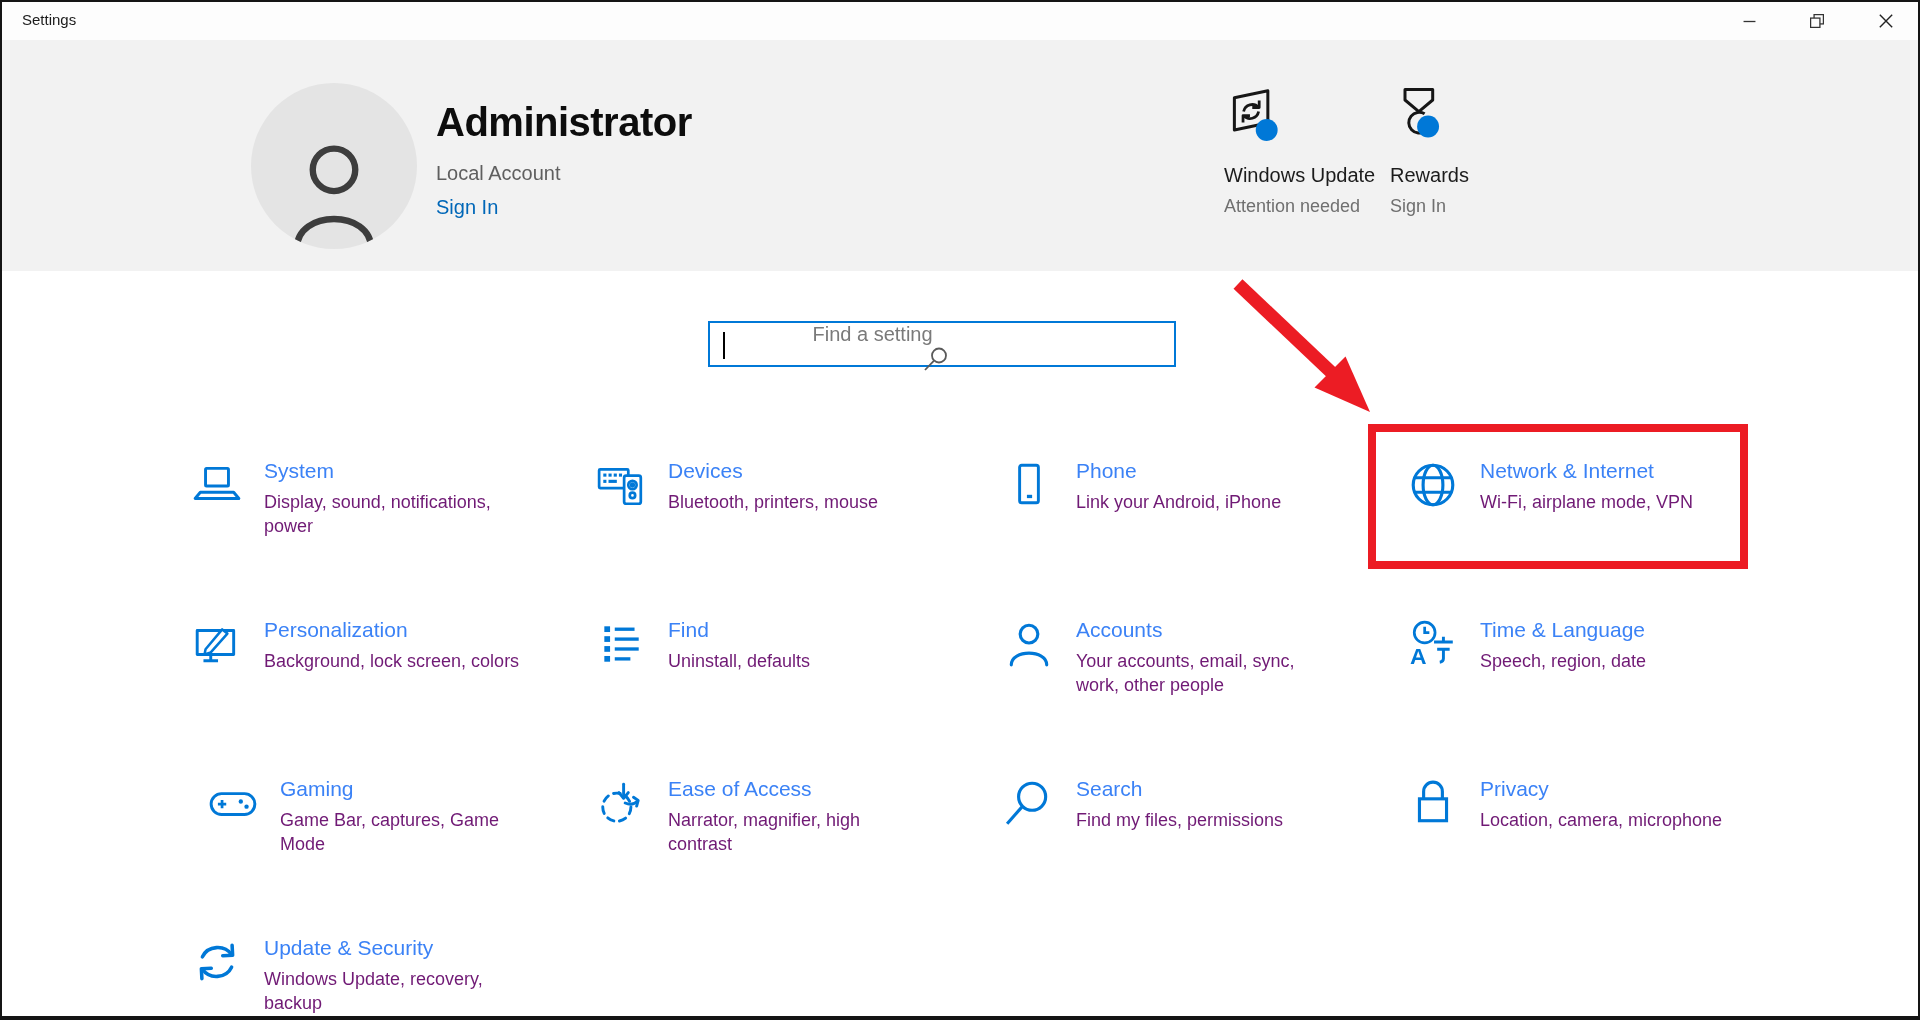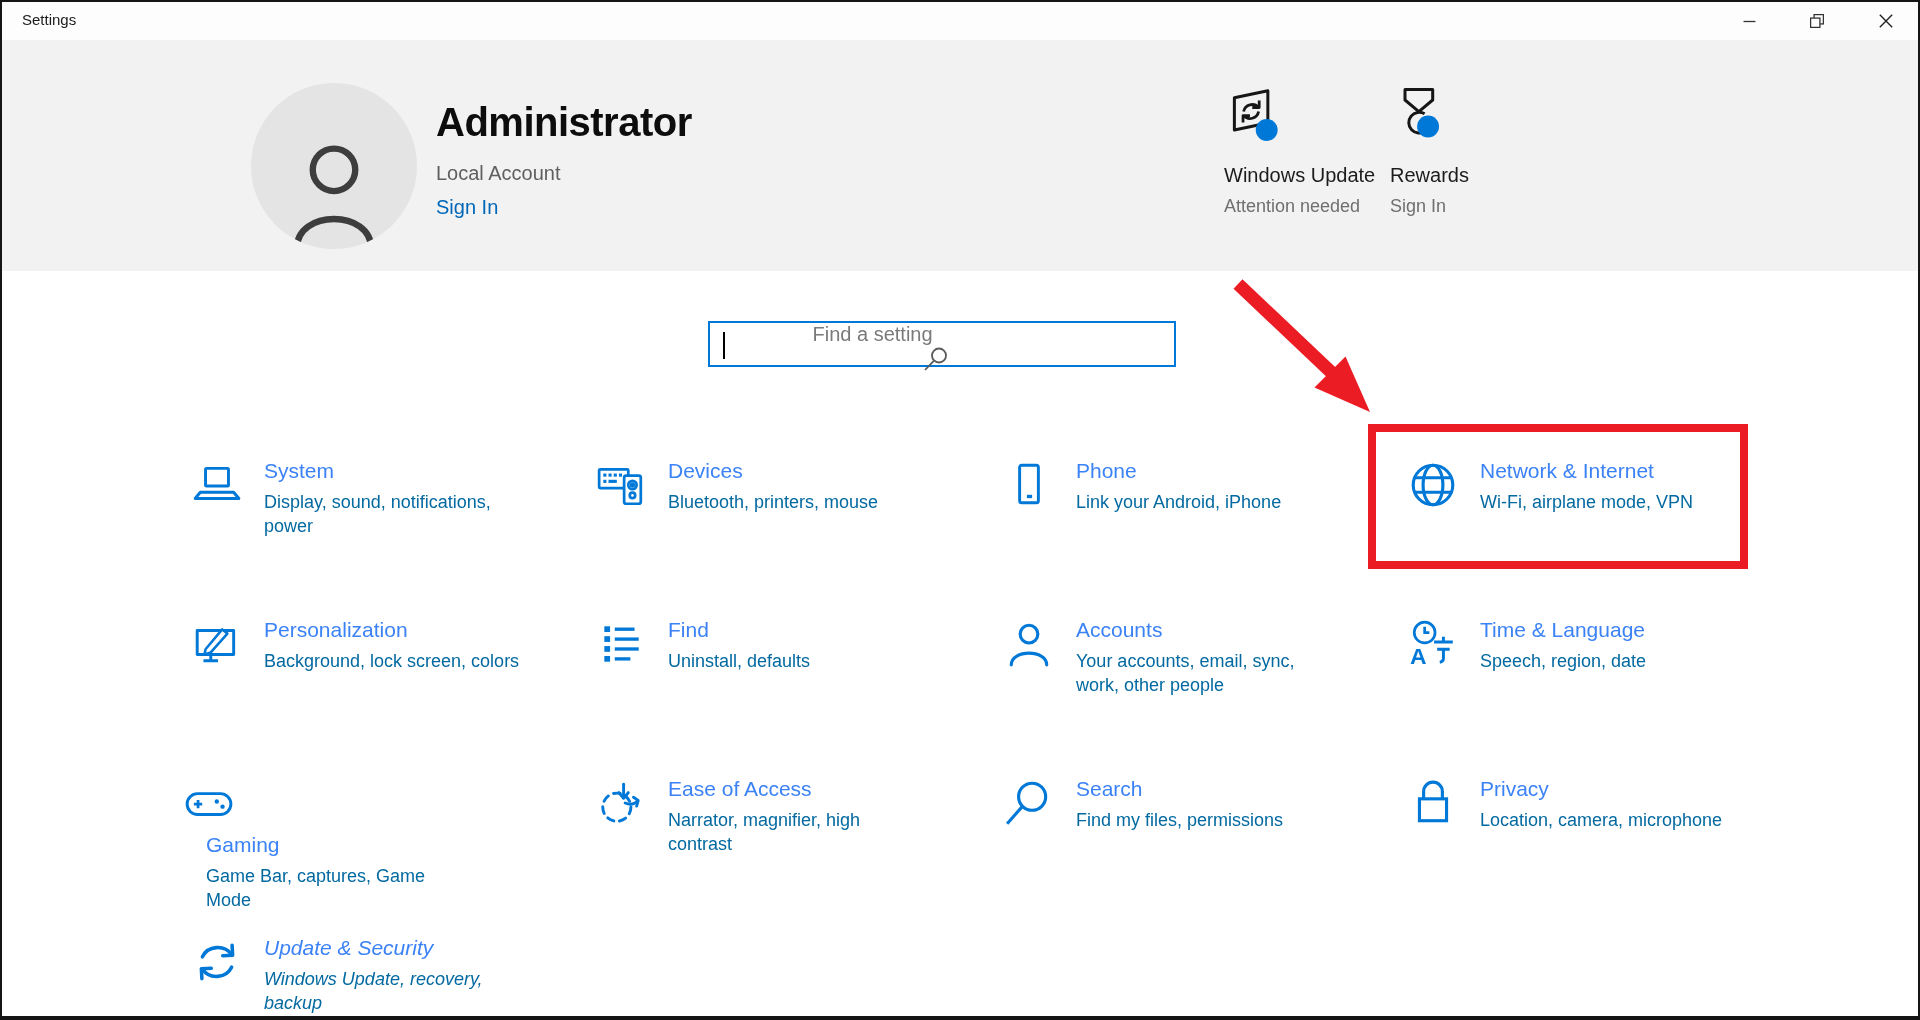--- a/index.html
+++ b/index.html
@@ -43,21 +43,21 @@
   .search-input::placeholder { color:#7a7a7a; opacity:1; }
   .search-caret { position:absolute; left:13px; top:9px; width:2px; height:27px; background:#000; }
   .search-glyph { width:26px; height:26px; margin-right:12px; color:#5a5a5a; flex:none; cursor:pointer; }
 
   
   .tile { position:absolute; width:382px; display:flex; align-items:flex-start; cursor:pointer; }
   .tile-icon { width:50px; height:54px; flex:none; color:var(--accent); margin-top:2px; }
   .tile-icon svg { width:50px; height:50px; }
   .tile-text { margin-left:22px; }
   .tile-title { font-size:21px; color:#3b82f6; line-height:1.2; }
-  .tile-desc { margin-top:8px; font-size:18px; color:#0369a1; line-height:1.33; }
+  .tile-desc { margin-top:8px; font-size:18px; color:#701a75; line-height:1.33; }
 
   
   .hl-box { position:absolute; left:1368px; top:424px; width:380px; height:145px;
             border:8px solid var(--annotation); z-index:40; pointer-events:none; background:transparent; }
   .arrow-svg { position:absolute; left:1180px; top:255px; width:220px; height:175px; z-index:41; pointer-events:none; }
 
   svg { display:block; }
 </style>
 </head>
 <body>
@@ -270,21 +270,21 @@
           <path d="M25 22 h18 M34 17 v5 M28 29 h12 M34 29 v9 q0 3 -3.5 3.5" stroke-width="2.8"></path>
         </svg>
       </span>
     <span class="tile-text">
       <div class="tile-title">Time &amp; Language</div>
       <div class="tile-desc">
           <div>Speech, region, date</div>
         </div>
     </span>
   </div>
-    <div class="tile" style="left: 184px; top: 776px; flex-direction: column;">
+    <div class="tile" style="left: 208px; top: 776px;">
     <span class="tile-icon">
         <svg viewBox="0 0 48 48" fill="none" stroke="currentColor" stroke-width="2.8">
           <rect x="3" y="15" width="42" height="20" rx="10"></rect>
           <path d="M13.5 21 v8 M9.5 25 h8" stroke-width="2.6"></path>
           <g fill="currentColor" stroke="none">
             <circle cx="31.5" cy="22.5" r="2.1"></circle>
             <circle cx="37" cy="27.5" r="2.1"></circle>
           </g>
         </svg>
       </span>
@@ -335,21 +335,21 @@
           <rect x="11" y="20" width="26" height="21"></rect>
         </svg>
       </span>
     <span class="tile-text">
       <div class="tile-title">Privacy</div>
       <div class="tile-desc">
           <div>Location, camera, microphone</div>
         </div>
     </span>
   </div>
-    <div class="tile" style="left: 192px; top: 935px; font-style: italic;">
+    <div class="tile" style="left: 192px; top: 935px;">
     <span class="tile-icon">
         <svg viewBox="0 0 48 48" fill="none" stroke="currentColor" stroke-width="3.4" stroke-linecap="round" stroke-linejoin="round">
           <path d="M10 19 a16 15 0 0 1 28 -2"></path>
           <path d="M38.5 8 l0.5 9.5 -9.5 0.5"></path>
           <path d="M38 29 a16 15 0 0 1 -28 2"></path>
           <path d="M9.5 40 l-0.5 -9.5 9.5 -0.5"></path>
         </svg>
       </span>
     <span class="tile-text">
       <div class="tile-title">Update &amp; Security</div>

